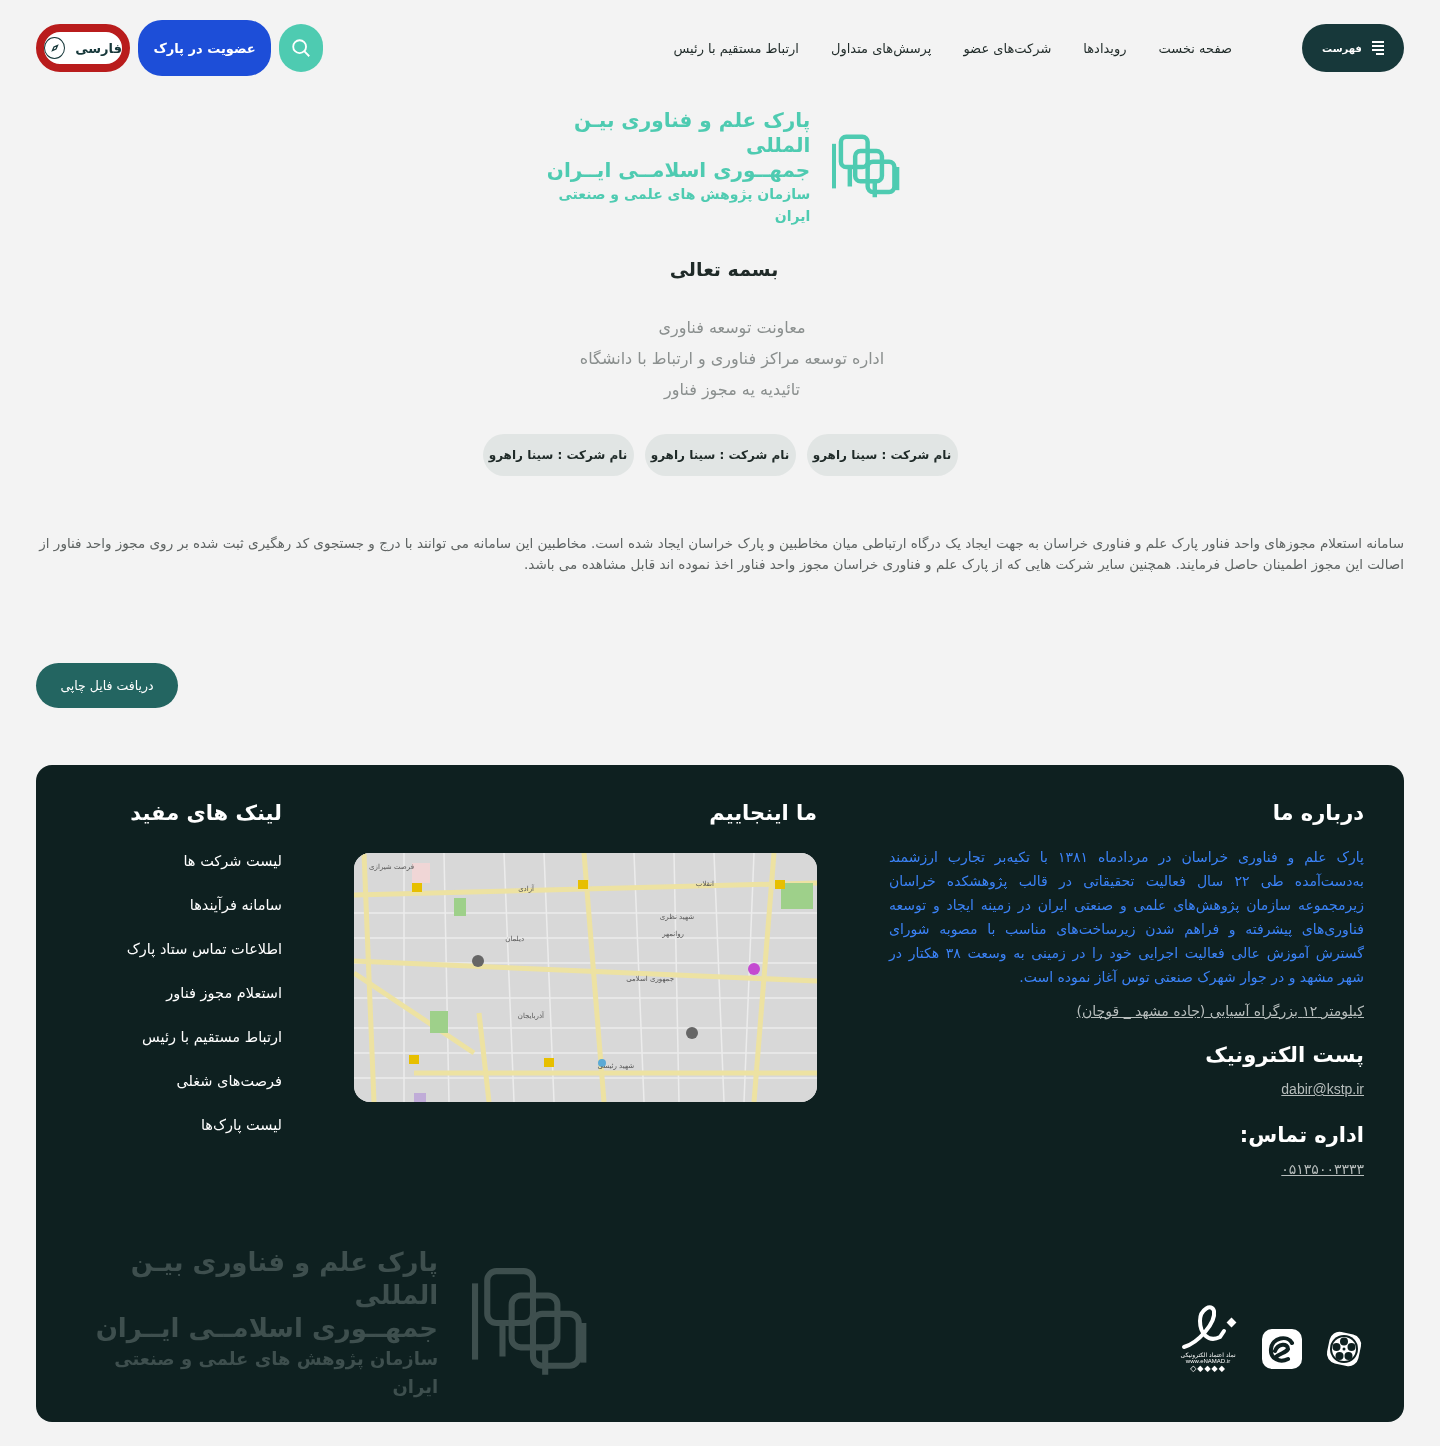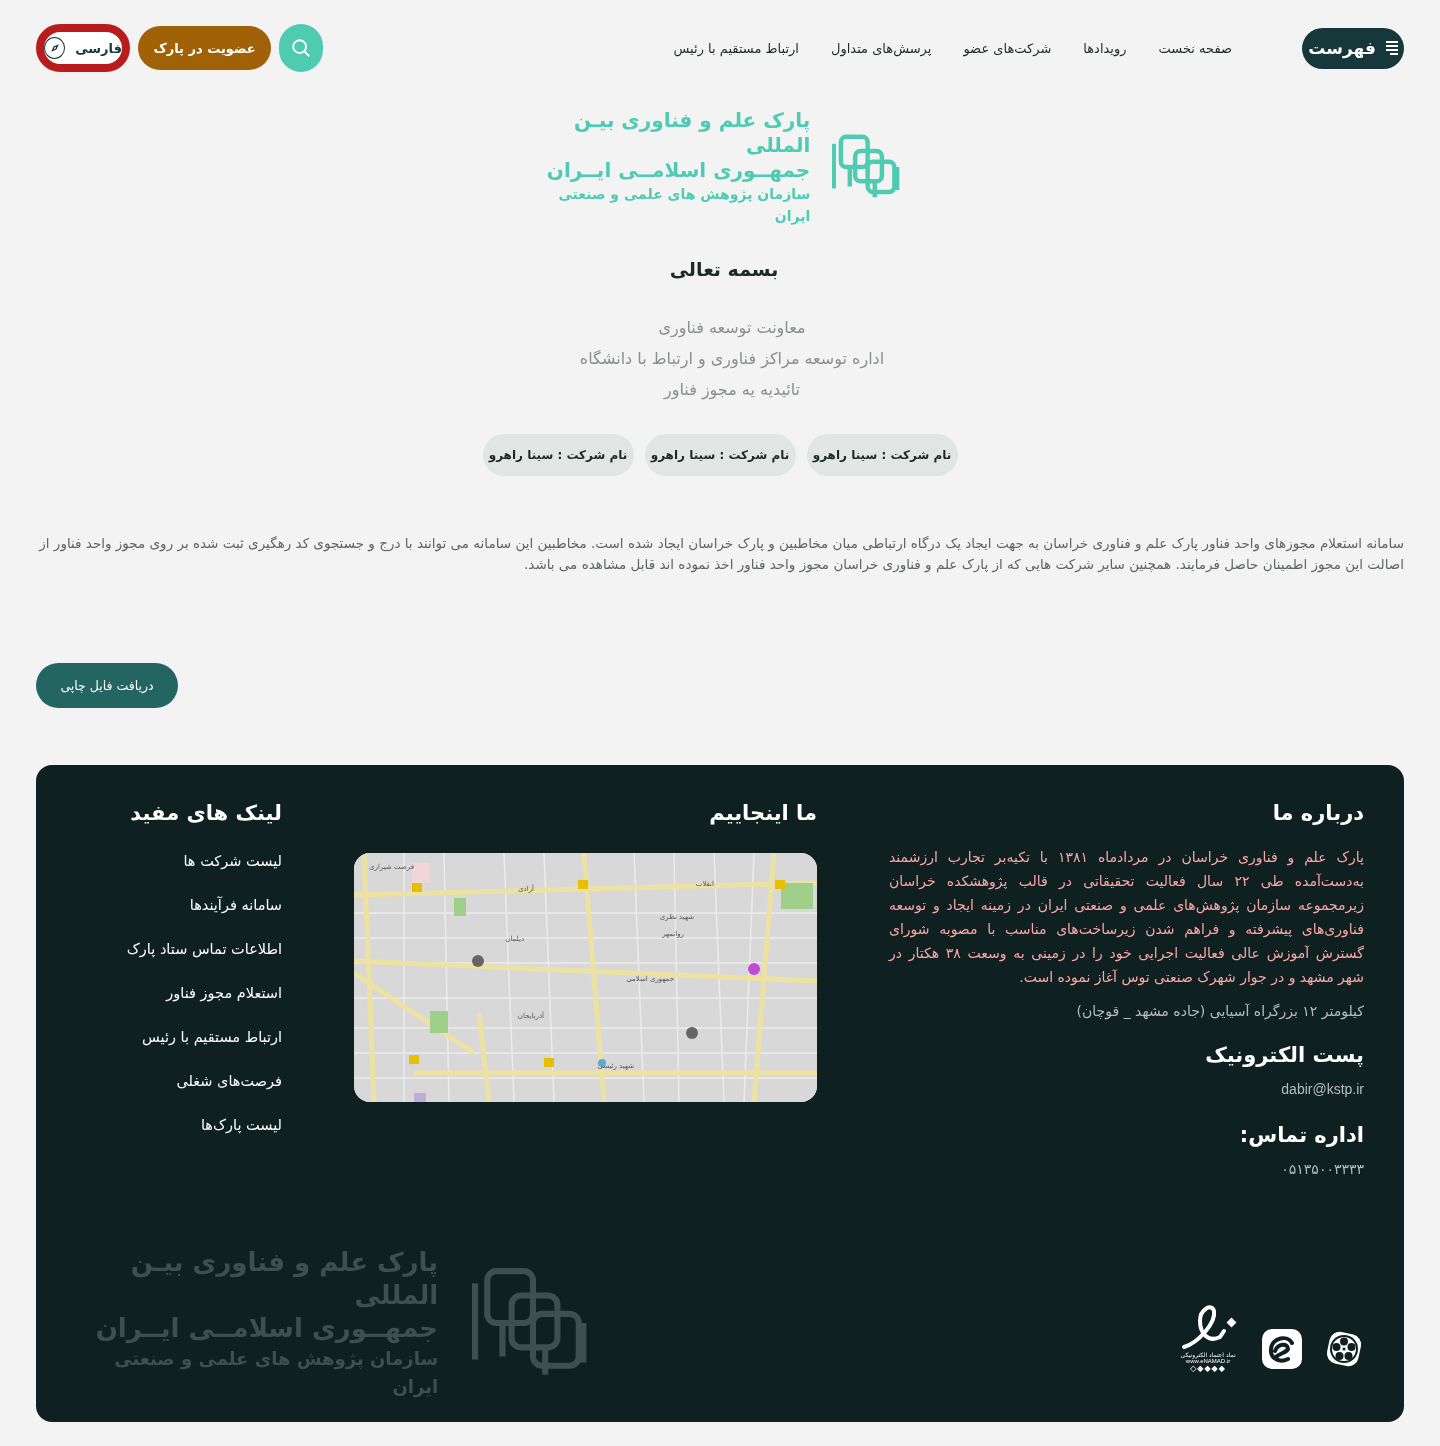--- a/index.html
+++ b/index.html
@@ -2,29 +2,29 @@
 <html lang="fa" dir="rtl"><head>
 <meta charset="utf-8">
 <style>
   * { box-sizing: border-box; margin: 0; padding: 0; }
   html, body { width: 1440px; height: 1446px; background: #f3f3f3; overflow: hidden; }
   body { font-family: "DejaVu Sans", sans-serif; color: #1f2a28; position: relative; }
 
   
   .header { position: absolute; top: 24px; left: 36px; right: 36px; height: 48px; display: flex; align-items: center; justify-content: space-between; direction: rtl; }
   .header-right { display: flex; align-items: center; }
-  .menu-btn { height: 41px; width: 102px; border-radius: 24px; background: #17383a; color: #fff; display: flex; align-items: center; justify-content: center; gap: 10px; font-size: 17px; font-weight: bold; cursor: pointer; }
+  .menu-btn { height: 48px; width: 102px; border-radius: 24px; background: #17383a; color: #fff; display: flex; align-items: center; justify-content: center; gap: 10px; font-size: 10px; font-weight: bold; cursor: pointer; }
   .menu-btn .bars { display: flex; flex-direction: column; gap: 2px; }
   .menu-btn .bars i { display: block; height: 2px; background: #fff; width: 12px; }
   .menu-btn .bars i:nth-child(4) { width: 8px; }
   .nav { display: flex; align-items: center; gap: 32px; margin-right: 70px; }
   .nav a { font-size: 13px; color: #1f2a28; text-decoration: none; white-space: nowrap; }
   .header-left { display: flex; align-items: center; gap: 8px; direction: rtl; }
   .search-btn { width: 44px; height: 48px; border-radius: 24px; background: #4ecbb1; display: flex; align-items: center; justify-content: center; cursor: pointer; }
-  .join-btn { height: 44px; width: 133px; border-radius: 24px; background: #a16207; color: #fff; font-size: 13px; font-weight: bold; display: flex; align-items: center; justify-content: center; cursor: pointer; }
+  .join-btn { height: 56px; width: 133px; border-radius: 24px; background: #1d4ed8; color: #fff; font-size: 13px; font-weight: bold; display: flex; align-items: center; justify-content: center; cursor: pointer; }
   .lang-btn { height: 48px; width: 94px; border-radius: 24px; border: 8px solid #b91c1c; background: #fff; color: #17383a; font-size: 13px; font-weight: bold; display: flex; align-items: center; justify-content: center; gap: 10px; cursor: pointer; }
   .lang-btn .compass { width: 22px; height: 22px; border: 1.5px solid #17383a; border-radius: 50%; display: flex; align-items: center; justify-content: center; }
 
   
   .logo { position: absolute; top: 128px; left: 536px; width: 364px; height: 78px; display: flex; align-items: center; direction: rtl; gap: 22px; }
   .logo-text { display: flex; flex-direction: column; color: #4ecbb1; font-weight: bold; }
   .logo-text .l1 { font-size: 20px; line-height: 25px; }
   .logo-text .l2 { font-size: 20px; line-height: 25px; letter-spacing: 1px; }
   .logo-text .l3 { font-size: 14px; line-height: 22px; }
 
@@ -34,23 +34,23 @@
   .chips { position: absolute; top: 434px; left: 0; width: 1440px; display: flex; justify-content: center; gap: 11px; direction: rtl; }
   .chip { height: 42px; width: 151px; border-radius: 21px; background: #e1e5e4; display: flex; align-items: center; justify-content: center; font-size: 12px; font-weight: bold; color: #1f2a28; }
   .desc { position: absolute; top: 533px; left: 36px; right: 36px; font-size: 13.5px; color: #5f6463; line-height: 21px; text-align: right; }
 
   .print-btn { position: absolute; top: 663px; left: 36px; width: 142px; height: 45px; border-radius: 23px; background: #236561; color: #fff; font-size: 12.5px; display: flex; align-items: center; justify-content: center; cursor: pointer; }
 
   
   .footer { position: absolute; top: 765px; left: 36px; width: 1368px; height: 657px; background: #0e2020; border-radius: 16px; color: #fff; }
   .f-col-about { position: absolute; right: 40px; top: 36px; width: 475px; direction: rtl; }
   .f-h { font-size: 21px; font-weight: bold; color: #fff; text-align: right; }
-  .f-about-text { margin-top: 20px; font-size: 14px; line-height: 24px; color: #fca5a5; text-align: justify; text-align-last: right; }
+  .f-about-text { margin-top: 20px; font-size: 14px; line-height: 24px; color: #3b82f6; text-align: justify; text-align-last: right; }
   .f-addr-h { margin-top: 22px; }
-  .f-small { font-size: 14px; color: #b7bdbc; text-align: right; margin-top: 14px; }
+  .f-small { font-size: 14px; color: #b7bdbc; text-align: right; margin-top: 14px; text-decoration: underline; }
   .f-email-h { margin-top: 24px; }
   .f-phone-h { margin-top: 26px; }
   .f-email { font-family: "Liberation Sans", sans-serif; direction: ltr; text-align: right; }
 
   .f-col-map { position: absolute; left: 318px; top: 36px; width: 463px; }
   .map { margin-top: 28px; width: 463px; height: 249px; border-radius: 16px; background: #d9d9d9; position: relative; overflow: hidden; }
 
   .f-col-links { position: absolute; left: 40px; top: 36px; width: 206px; direction: rtl; }
   .f-links { list-style: none; margin-top: 22px; }
   .f-links li { font-size: 14.5px; color: #fff; text-align: right; height: 44px; line-height: 28px; cursor: pointer; }

